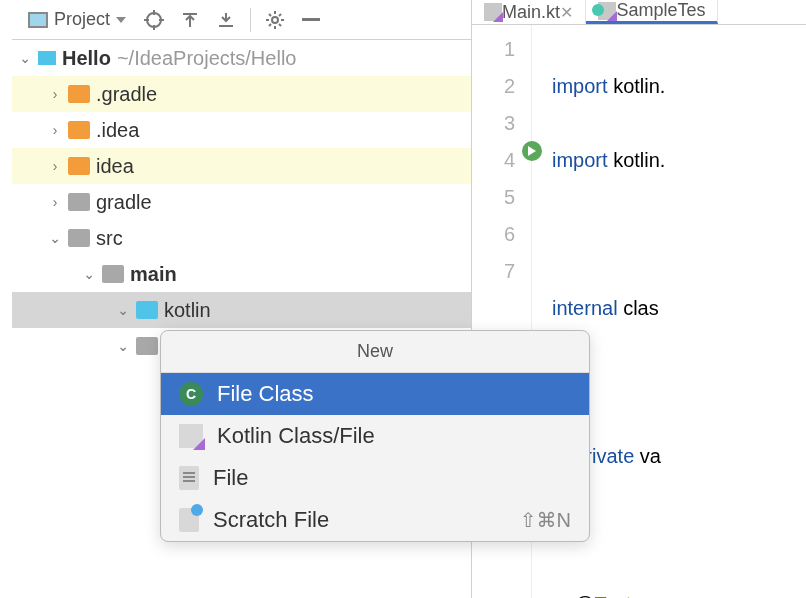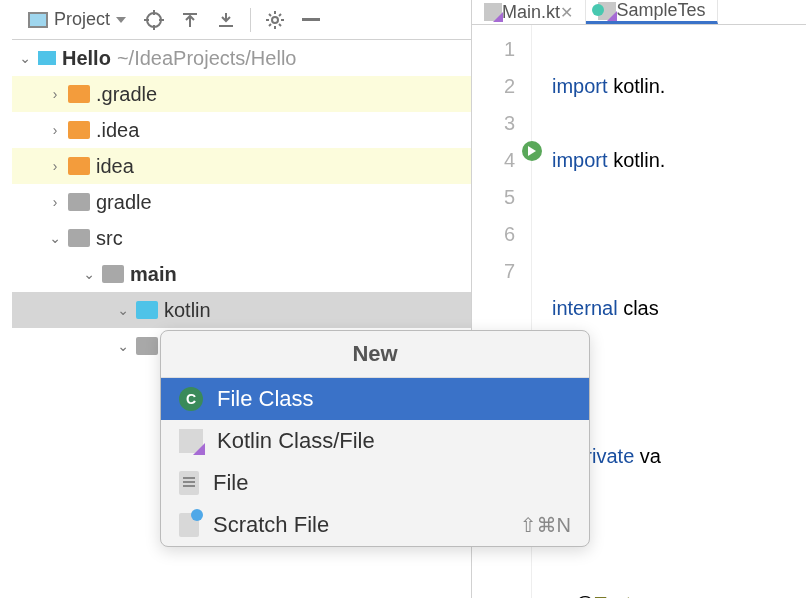--- a/index.html
+++ b/index.html
@@ -23,21 +23,21 @@
 .exp { width: 14px; display: flex; justify-content: center; color: #777; font-size: 14px; }
 .folder { width: 22px; height: 18px; border-radius: 2px; }
 .f-orange { background: #f39c3c; }
 .f-gray { background: #a8a8a8; }
 .f-blue { background: #4fc3e8; }
 .proj-box { width: 18px; height: 14px; background: #4fc3e8; }
 .bold { font-weight: bold; }
 .dim { color: #999; font-size: 20px; }
 
 .ctx-menu { position: absolute; left: 160px; top: 330px; width: 430px; background: #f3f3f3; border: 1px solid #bbb; border-radius: 8px; box-shadow: 0 4px 16px rgba(0,0,0,0.15); overflow: hidden; }
-.ctx-title { text-align: center; padding: 10px 0; font-size: 22px; color: #555; border-bottom: 1px solid #ddd; font-weight: bold; }
+.ctx-title { text-align: center; padding: 10px 0; font-size: 18px; color: #555; border-bottom: 1px solid #ddd; }
 .ctx-item { display: flex; align-items: center; padding: 8px 18px; gap: 14px; font-size: 22px; color: #333; }
 .ctx-item.sel { background: #3a72c8; color: #fff; }
 .ctx-icon { width: 24px; height: 24px; display: flex; align-items: center; justify-content: center; border-radius: 50%; font-size: 14px; font-weight: bold; }
 .ctx-icon.c { background: #3a8a5a; color: #fff; }
 .ctx-icon.k { background: #d8d8d8; position: relative; border-radius: 0; }
 .ctx-icon.k::after { content: ""; position: absolute; right: -2px; bottom: -2px; width: 0; height: 0; border-left: 12px solid transparent; border-bottom: 12px solid #a66bd4; }
 .ctx-icon.f { background: #d8d8d8; border-radius: 2px; width: 20px; height: 24px; position: relative; }
 .ctx-icon.f::before { content: ""; position: absolute; left: 4px; top: 6px; width: 12px; height: 2px; background: #888; box-shadow: 0 4px 0 #888, 0 8px 0 #888; }
 .ctx-icon.sf { background: #d8d8d8; border-radius: 2px; width: 20px; height: 24px; position: relative; }
 .ctx-icon.sf::after { content: ""; position: absolute; right: -4px; top: -4px; width: 12px; height: 12px; border-radius: 50%; background: #4fa8e8; }

